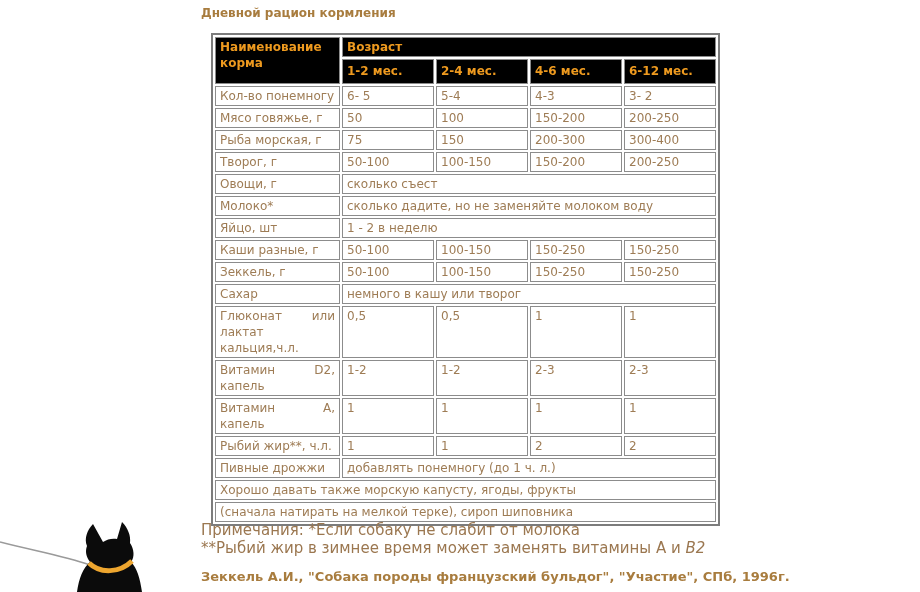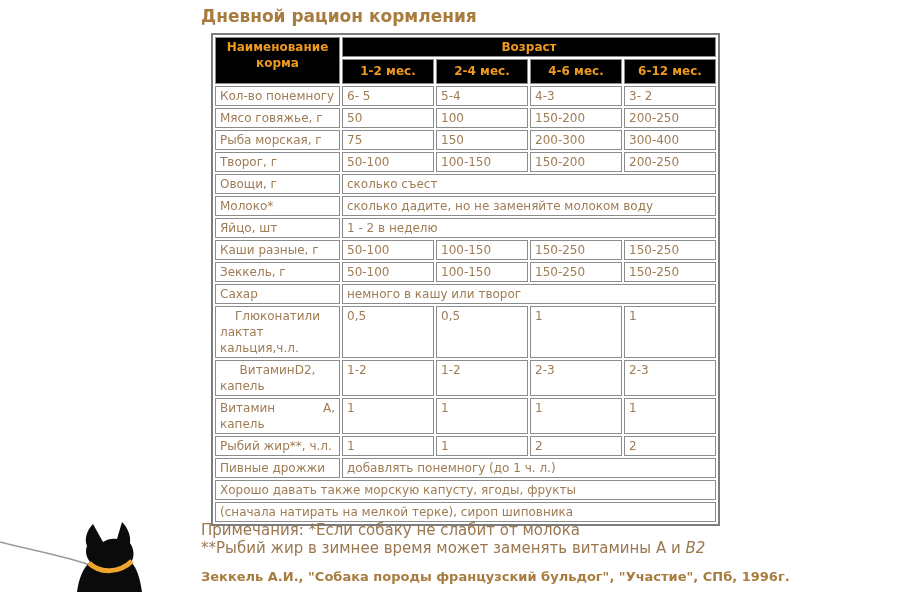--- a/index.html
+++ b/index.html
@@ -2,45 +2,45 @@
 <html><head>
 <meta charset="utf-8">
 <style>
   html,body{margin:0;padding:0;}
   body{
     width:920px;height:592px;background:#ffffff;position:relative;overflow:hidden;
     font-family:"DejaVu Sans", sans-serif;
   }
   .title{
     position:absolute;left:201px;top:6px;margin:0;
-    font-size:17px;font-weight:bold;color:#a87c3e;
+    font-size:12px;font-weight:bold;color:#a87c3e;
   }
   table.ration{
     position:absolute;left:211px;top:33px;
     width:509px;table-layout:fixed;
     border-collapse:separate;border-spacing:2px;
     border:2px solid #7c7c7c;background:#ffffff;
   }
   col.c-name{width:125px;}
   col.c-age{width:92px;}
   th,td{
     box-sizing:border-box;
     border:1px solid #8c8c8c;
     font-size:12px;line-height:16px;
     padding:1px 4px;vertical-align:top;
     overflow:hidden;
   }
   th{
     background:#000000;color:#ee9a1f;
-    font-weight:bold;text-align:center;
+    font-weight:bold;text-align:left;
   }
   th.sub{padding:3px 4px 4px 4px;margin-top:24px;}
   td{color:#9e7c55;background:#ffffff;text-align:left;}
   td.name-cell{text-align:justify;}
-  .name-line.justify{display:flex;justify-content:center;}
+  .name-line.justify{display:flex;justify-content:space-between;}
   .notes{
     position:absolute;left:201px;top:521px;
     font-size:15px;line-height:18px;color:#9b7750;
   }
   .citation{
     position:absolute;left:201px;top:569px;
     font-size:13px;font-weight:bold;color:#a87c3e;
   }
   .dog-svg{position:absolute;left:0;top:515px;}
 </style>

